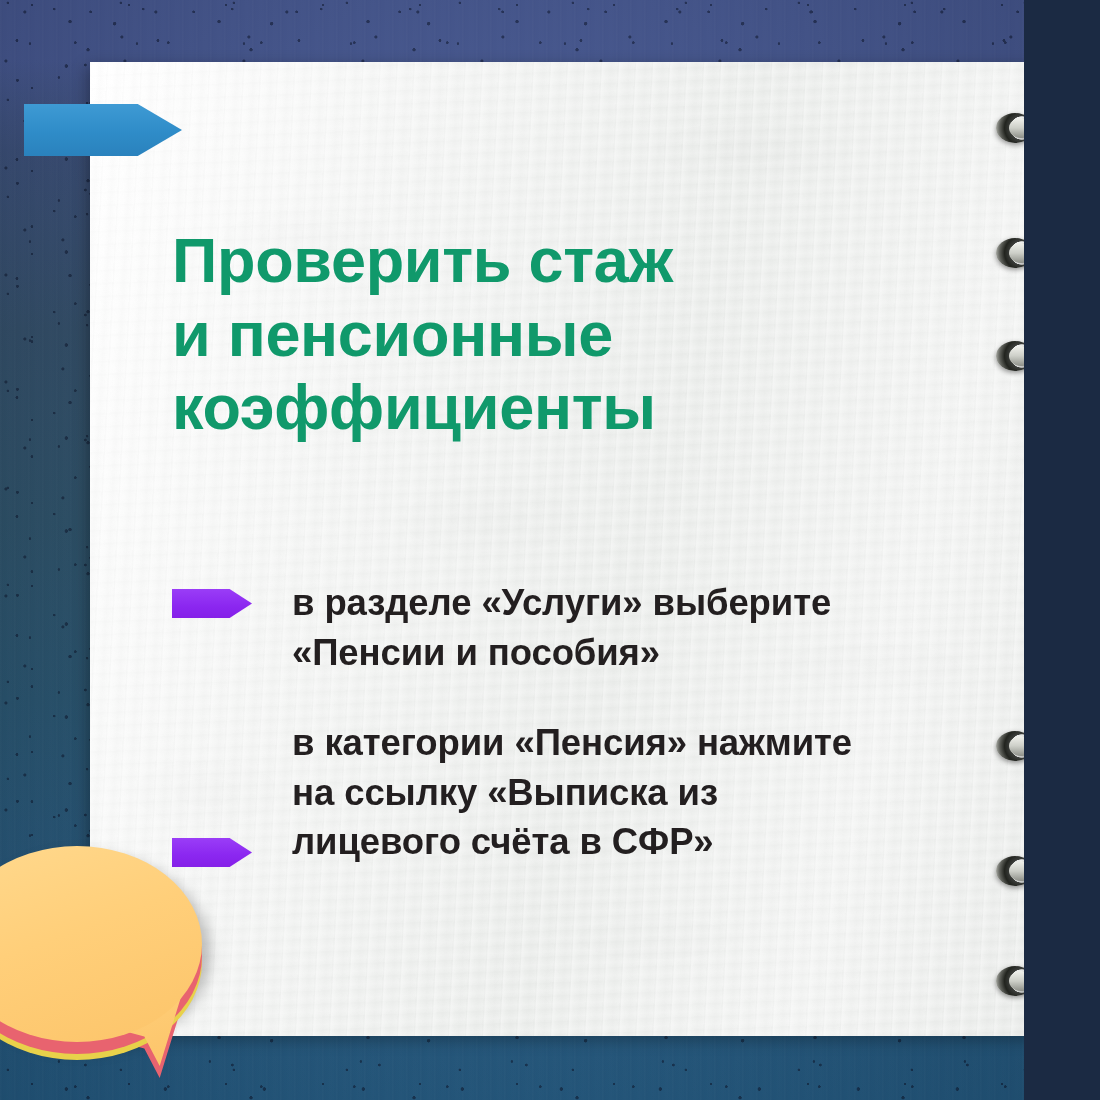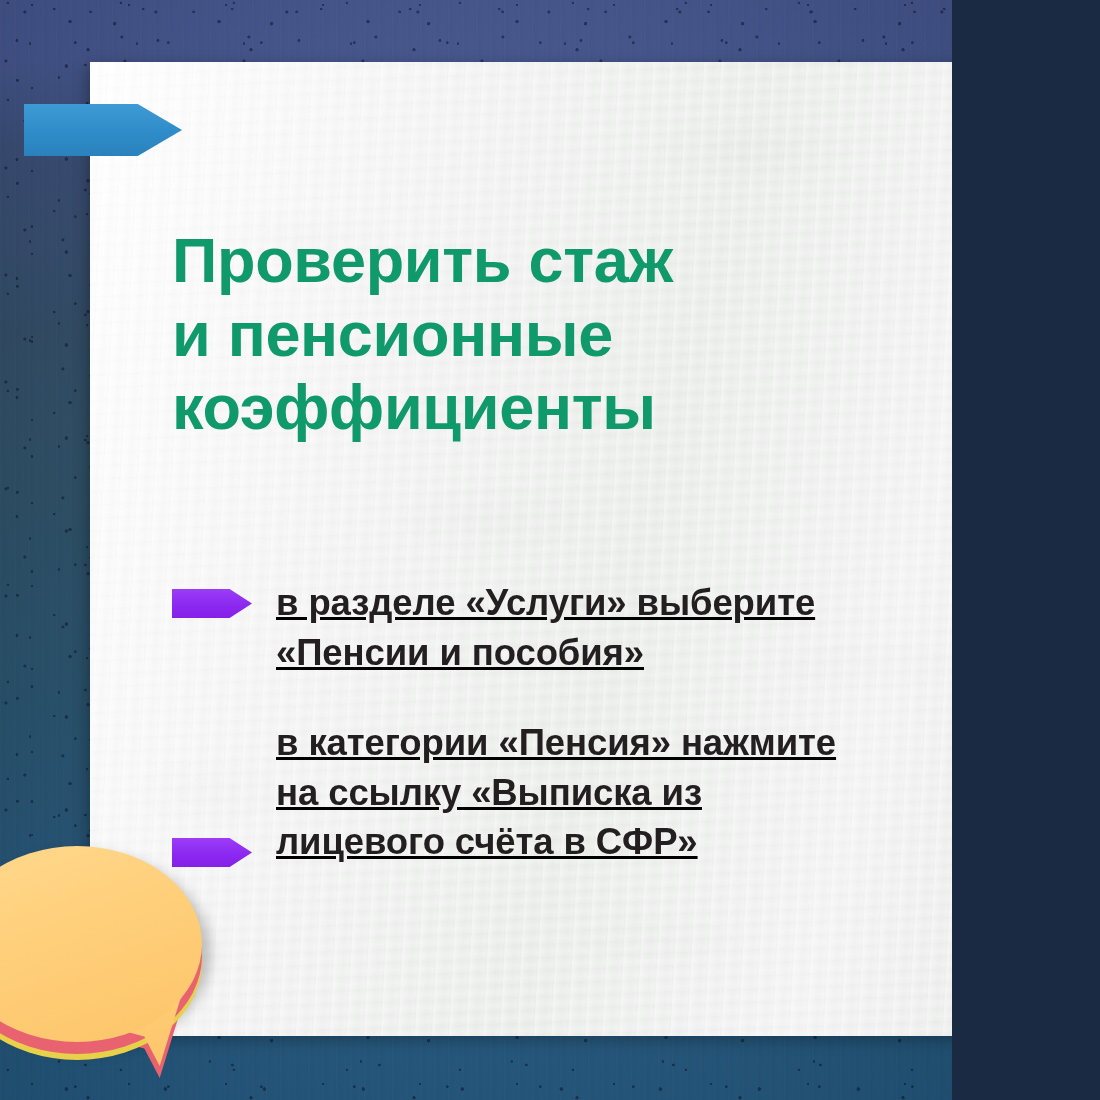--- a/index.html
+++ b/index.html
@@ -2,21 +2,21 @@
 <html><head>
 <meta charset="utf-8">
 <style>
   html, body {
     margin: 0;
     padding: 0;
     background: #1b2a43;
   }
   #poster {
     position: relative;
-    width: 952px;
+    width: 1024px;
     height: 1100px;
     overflow: hidden;
     font-family: "Liberation Sans", "DejaVu Sans", sans-serif;
   }
 
   
   .bg-base {
     position: absolute;
     inset: 0;
     background:
@@ -146,22 +146,21 @@
     letter-spacing: -0.3px;
     white-space: pre-line;
   }
 
   
   .bullet {
     position: absolute;
     left: 172px;
     display: flex;
     align-items: flex-start;
-    gap: 0;
-    text-decoration: underline;
+    gap: 16px;
   }
   .bullet-1 { top: 578px; width: 820px; }
   .bullet-2 { top: 718px; width: 830px; align-items: flex-end; }
 
   .bullet-arrow {
     flex: 0 0 auto;
     width: 80px;
     height: 29px;
     margin-top: 11px;
     background: linear-gradient(180deg, #9a3df7 0%, #8b27f0 60%, #8520e8 100%);

